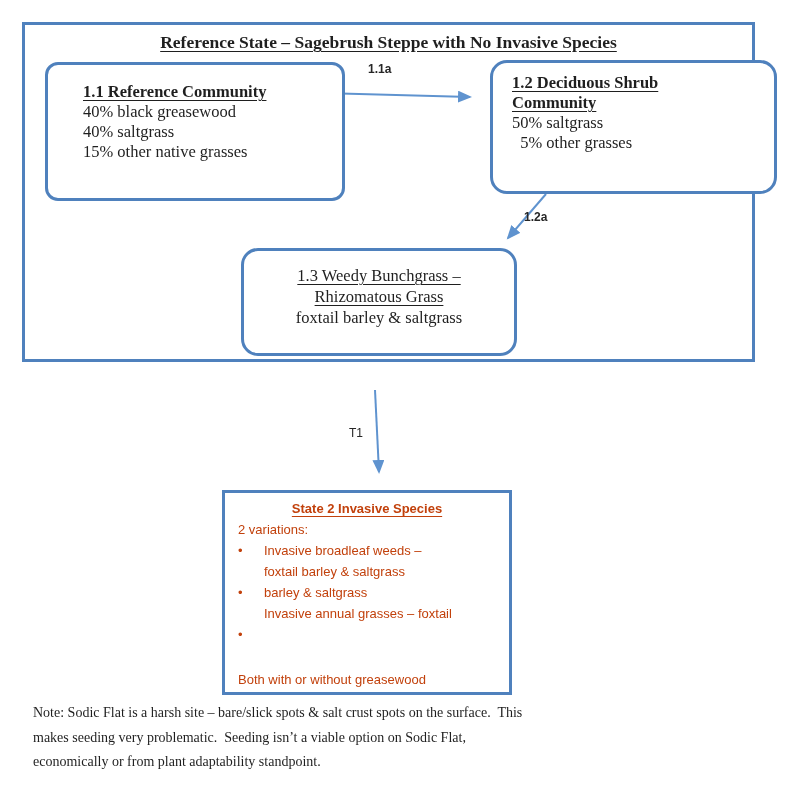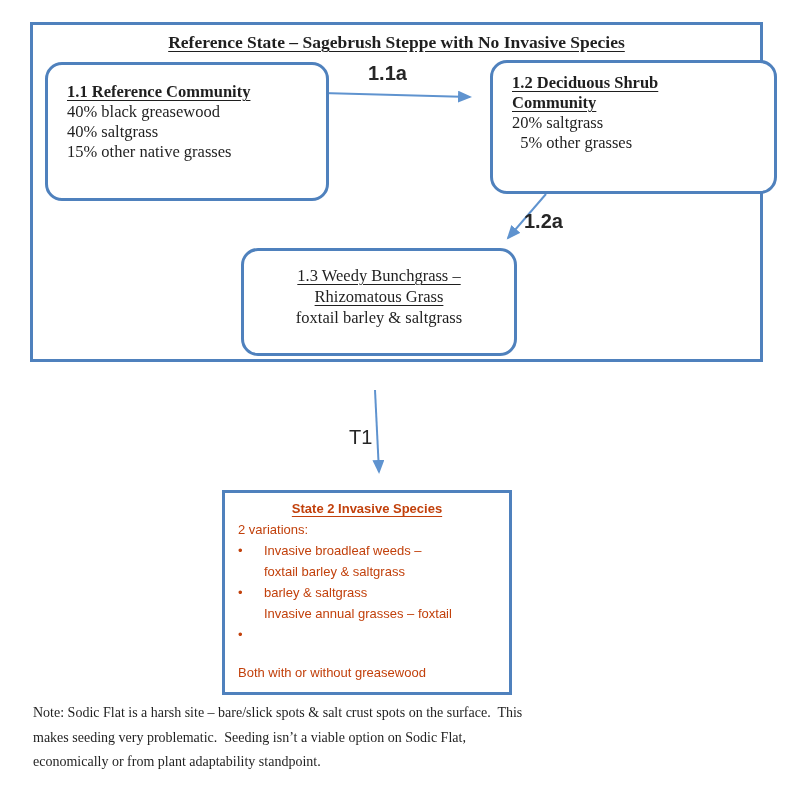--- a/index.html
+++ b/index.html
@@ -13,48 +13,48 @@
     position:relative;
     width:800px;height:793px;
     background:#ffffff;
     font-family:"Liberation Serif","DejaVu Serif",serif;
     color:var(--text);
     overflow:hidden;
   }
   .bind{white-space:pre-wrap;}
   
   .ref-frame{
-    position:absolute;left:30px;top:22px;width:727px;height:334px;
+    position:absolute;left:22px;top:22px;width:727px;height:334px;
     border:3px solid var(--box-border);
     background:transparent;
   }
   .ref-title{
     position:absolute;left:0;top:7px;width:100%;
     text-align:center;
     font-weight:bold;font-size:17.5px;
     text-decoration:underline;text-underline-offset:3px;
   }
   
   .rbox{
     position:absolute;
     border:3px solid var(--box-border);
     border-radius:17px;
     background:#ffffff;
     font-size:16.5px;line-height:20px;
   }
-  .box-1-1{left:45px;top:62px;width:259px;height:116px;padding-top:17px;padding-left:19px;}
+  .box-1-1{left:45px;top:62px;width:259px;height:116px;padding-top:17px;padding-left:35px;border-radius:13px;}
   .box-1-2{left:490px;top:60px;width:262px;height:118px;padding-top:10px;padding-left:19px;}
   .box-1-3{left:241px;top:248px;width:270px;height:88px;padding-top:14px;text-align:center;line-height:21px;}
   .rb-title{font-weight:bold;text-decoration:underline;text-underline-offset:3px;}
   .rb-title-plain{text-decoration:underline;text-underline-offset:3px;}
   
   .arrow-label{
     position:absolute;
     font-family:"Liberation Sans","DejaVu Sans",sans-serif;
-    font-size:20px;color:var(--label-text);
+    font-size:12px;color:var(--label-text);
   }
   .arrow-label.bold{font-weight:700;}
   .lbl-1-1a{left:368px;top:62px;}
   .lbl-1-2a{left:524px;top:210px;}
   .lbl-t1{left:349px;top:426px;}
   
   .state2{
     position:absolute;left:222px;top:490px;width:271px;height:194px;
     border:3px solid var(--box-border);
     background:#ffffff;
@@ -63,21 +63,21 @@
     padding:5px 0 0 13px;
   }
   .s2-title{
     text-align:center;font-weight:700;
     text-decoration:underline;text-underline-offset:3px;
     margin-right:13px;
   }
   .s2-bullet{display:flex;}
   .s2-dot{width:26px;flex:0 0 26px;}
   .s2-bullet-lines{flex:1;}
-  .s2-footer{margin-top:17px;}
+  .s2-footer{margin-top:24px;}
   
   .note{
     position:absolute;left:33px;top:701px;width:730px;
     font-size:14px;line-height:24.5px;
   }
   
   .arrows{position:absolute;left:0;top:0;width:800px;height:793px;pointer-events:none;}
   .arrows line{stroke:var(--arrow);stroke-width:2;}
   .ah-path{fill:var(--arrow);}
 </style>
@@ -104,21 +104,21 @@
   <div class="rbox box-1-1">
     <div class="rb-title bind">1.1 Reference Community</div>
     <div class="bind">40% black greasewood</div>
     <div class="bind">40% saltgrass</div>
     <div class="bind">15% other native grasses</div>
   </div>
 
   <div class="rbox box-1-2">
     <div class="rb-title bind">1.2 Deciduous Shrub</div>
     <div class="rb-title bind">Community</div>
-    <div class="bind">20% saltgrass</div>
+    <div class="bind">50% saltgrass</div>
     <div class="bind">  5% other grasses</div>
   </div>
 
   <div class="rbox box-1-3">
     <div class="rb-title-plain bind">1.3 Weedy Bunchgrass –</div>
     <div class="rb-title-plain bind">Rhizomatous Grass</div>
     <div class="bind">foxtail barley &amp; saltgrass</div>
   </div>
 
   <div class="arrow-label bold lbl-1-1a bind">1.1a</div>

